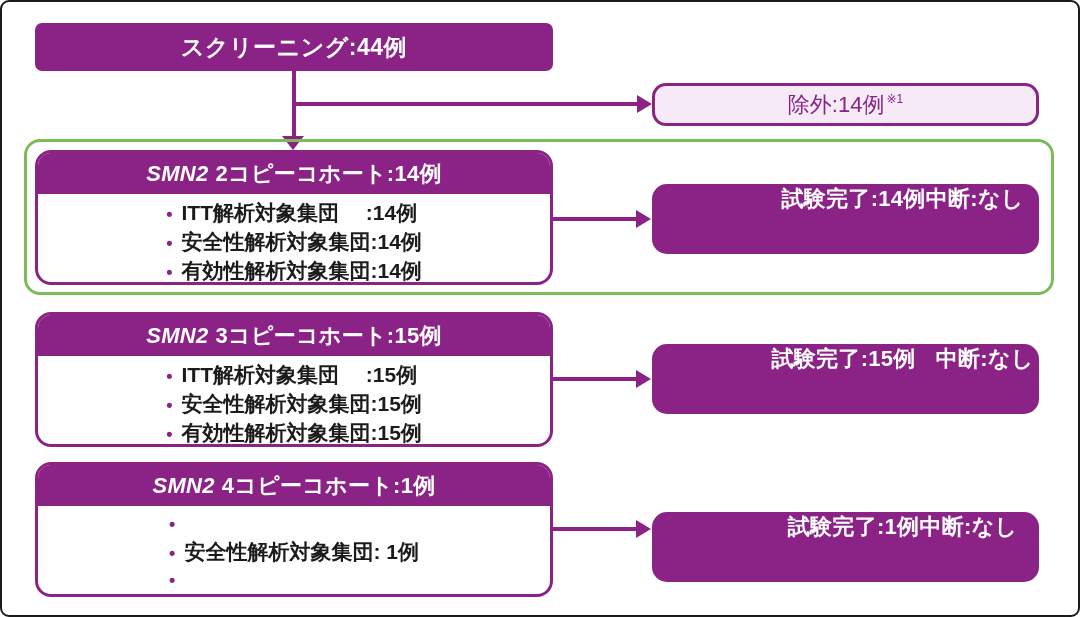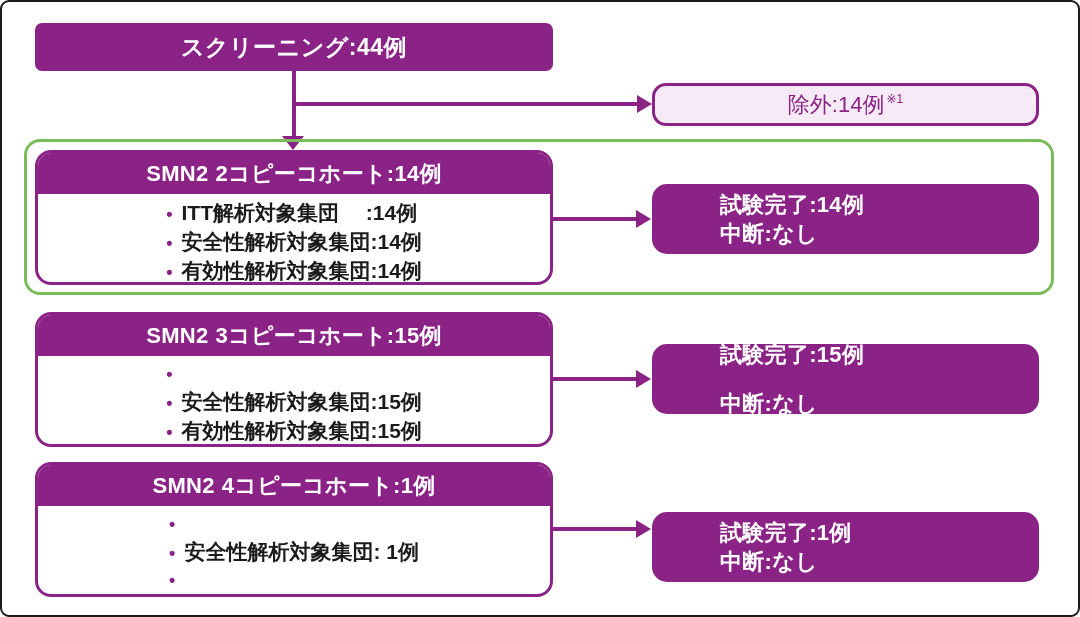--- a/index.html
+++ b/index.html
@@ -64,33 +64,33 @@
   .cohort{
     position:absolute;left:33px;width:518px;height:135px;background:#fff;
     border:3px solid var(--purple);border-radius:16px;overflow:hidden;
   }
   .cohort-1{top:148px;} .cohort-2{top:310px;} .cohort-3{top:460px;}
   .cohort .hdr{
     height:41px;background:var(--purple);color:#fff;
     display:flex;align-items:center;justify-content:center;
     font-size:22px;font-weight:bold;letter-spacing:.3px;
   }
-  .cohort .hdr .ital{margin-right:7px;}
+  .cohort .hdr .ital{font-style:italic;margin-right:7px;}
   .cohort .body{display:flex;justify-content:center;padding-top:5px;}
   .cohort .list{font-size:21px;font-weight:600;color:var(--ink);line-height:27px;}
   .li{display:flex;align-items:baseline;}
   .bullet{color:var(--purple);margin-right:9px;font-size:18px;}
 
   
   .outcome{
     position:absolute;left:650px;width:387px;height:70px;
     background:var(--purple);border-radius:15px;color:#fff;
     font-weight:bold;font-size:22px;line-height:29px;
-    display:flex;flex-direction:column;justify-content:center;
-    padding-left:68px;letter-spacing:.3px;
+    display:flex;flex-direction:row;justify-content:center;
+    padding-left:114px;letter-spacing:.3px;
   }
   .outcome-1{top:182px;} .outcome-2{top:342px;gap:20px;} .outcome-3{top:510px;}
 </style>
 </head>
 <body>
 
 <div class="canvas">
 
   <div class="box-screening">
     <span>スクリーニング:44例</span>
@@ -139,20 +139,21 @@
 
   <div class="cohort cohort-2">
     <div class="hdr">
       <span class="ital">SMN2</span>
         <span>3コピーコホート:15例</span>
     </div>
     <div class="body">
       <div class="list">
         <div class="li">
             <span class="bullet">•</span>
+            <span>ITT解析対象集団　 :15例</span>
           </div>
         <div class="li">
             <span class="bullet">•</span>
             <span>安全性解析対象集団:15例</span>
           </div>
         <div class="li">
             <span class="bullet">•</span>
             <span>有効性解析対象集団:15例</span>
           </div>
       </div>

